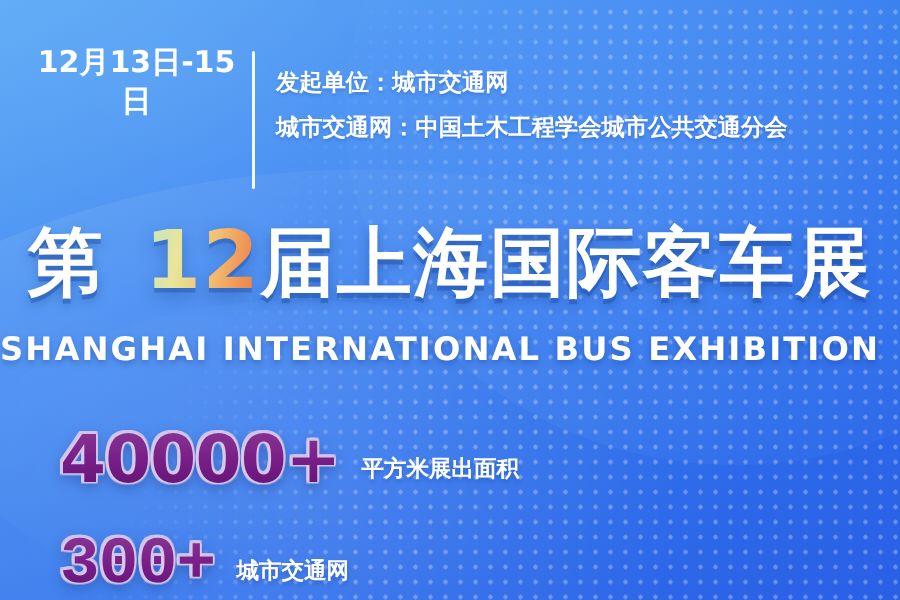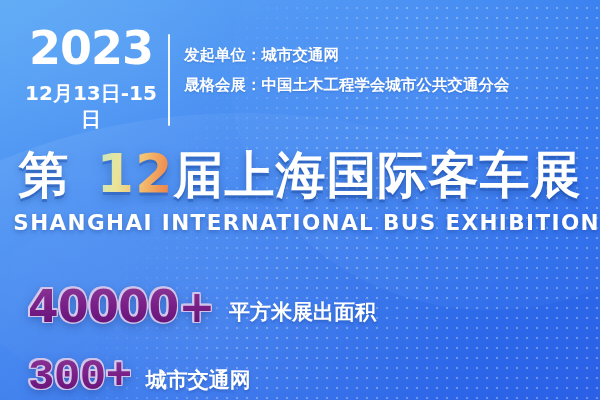--- a/index.html
+++ b/index.html
@@ -80,70 +80,69 @@
   }
   .title-cn .num{
     background:linear-gradient(100deg,#bfe6c8 0%,#e9e59a 30%,#f3c070 58%,#ef9254 82%,#e87b45 100%);
     -webkit-background-clip:text;background-clip:text;
     -webkit-text-fill-color:transparent;color:transparent;
     filter:drop-shadow(0 3px 0 rgba(30,80,170,0.40)) drop-shadow(0 4px 6px rgba(15,50,120,0.30));
     font-size:54px;
     margin-left:27px;
   }
   .title-en{
-    margin-top:5px;text-align:right;white-space:nowrap;
+    margin-top:16px;text-align:left;white-space:nowrap;
     color:#ffffff;font-weight:bold;font-size:21.5px;letter-spacing:1.4px;
     text-shadow:0 2px 4px rgba(15,50,120,0.35);
   }
 
   
   .stats{position:absolute;left:0;top:276px;width:600px;}
-  .stat-row{display:flex;align-items:flex-end;padding-left:28px;height:56px;}
+  .stat-row{display:flex;align-items:flex-end;padding-left:40px;height:56px;}
   .stat-row + .stat-row{margin-top:14px;font-family:Liberation Mono, monospace;}
   .stat-num{
     font-size:44px;font-weight:bold;line-height:50px;letter-spacing:-0.5px;
     background:linear-gradient(180deg,#8d3a96 0%,#7a2088 45%,#5e0f72 100%);
     -webkit-background-clip:text;background-clip:text;
     -webkit-text-fill-color:transparent;color:transparent;
     -webkit-text-stroke:0px;
     filter:drop-shadow(1.6px 0 0 rgba(214,200,235,0.95))
            drop-shadow(-1.6px 0 0 rgba(214,200,235,0.95))
            drop-shadow(0 1.6px 0 rgba(214,200,235,0.95))
            drop-shadow(0 -1.6px 0 rgba(214,200,235,0.95))
            drop-shadow(0 3px 4px rgba(20,40,110,0.30));
   }
   .stat-label{
-    color:#ffffff;font-weight:bold;font-size:21px;line-height:30px;
+    color:#ffffff;font-weight:bold;font-size:15px;line-height:30px;
     margin-left:14px;margin-bottom:5px;white-space:nowrap;
     text-shadow:0 2px 3px rgba(15,50,120,0.30);
   }
 </style>
 </head>
 <body>
 
 <div id="poster">
 
   <div class="swoosh-a"></div>
   <div class="swoosh-c"></div>
   <div class="dots"></div>
   <div class="swoosh-b"></div>
   <div class="glow-bottom"></div>
 
   <div class="header">
 
     <div class="year-col">
-      <div class="year">2023</div>
       <div class="dates">12月13日-15日</div>
     </div>
 
     <div class="divider"></div>
 
     <div class="org">
       <div class="org-line">发起单位：城市交通网</div>
-      <div class="org-line">晟格会展：中国土木工程学会城市公共交通分会</div>
+      <div class="org-line">城市交通网：中国土木工程学会城市公共交通分会</div>
     </div>
 
   </div>
 
   <div class="title-wrap">
     <div class="title-cn"><span class="w">第</span><span class="num">12</span><span class="w">届上海国际客车展</span></div>
     <div class="title-en">SHANGHAI INTERNATIONAL BUS EXHIBITION</div>
   </div>
 
   <div class="stats">

